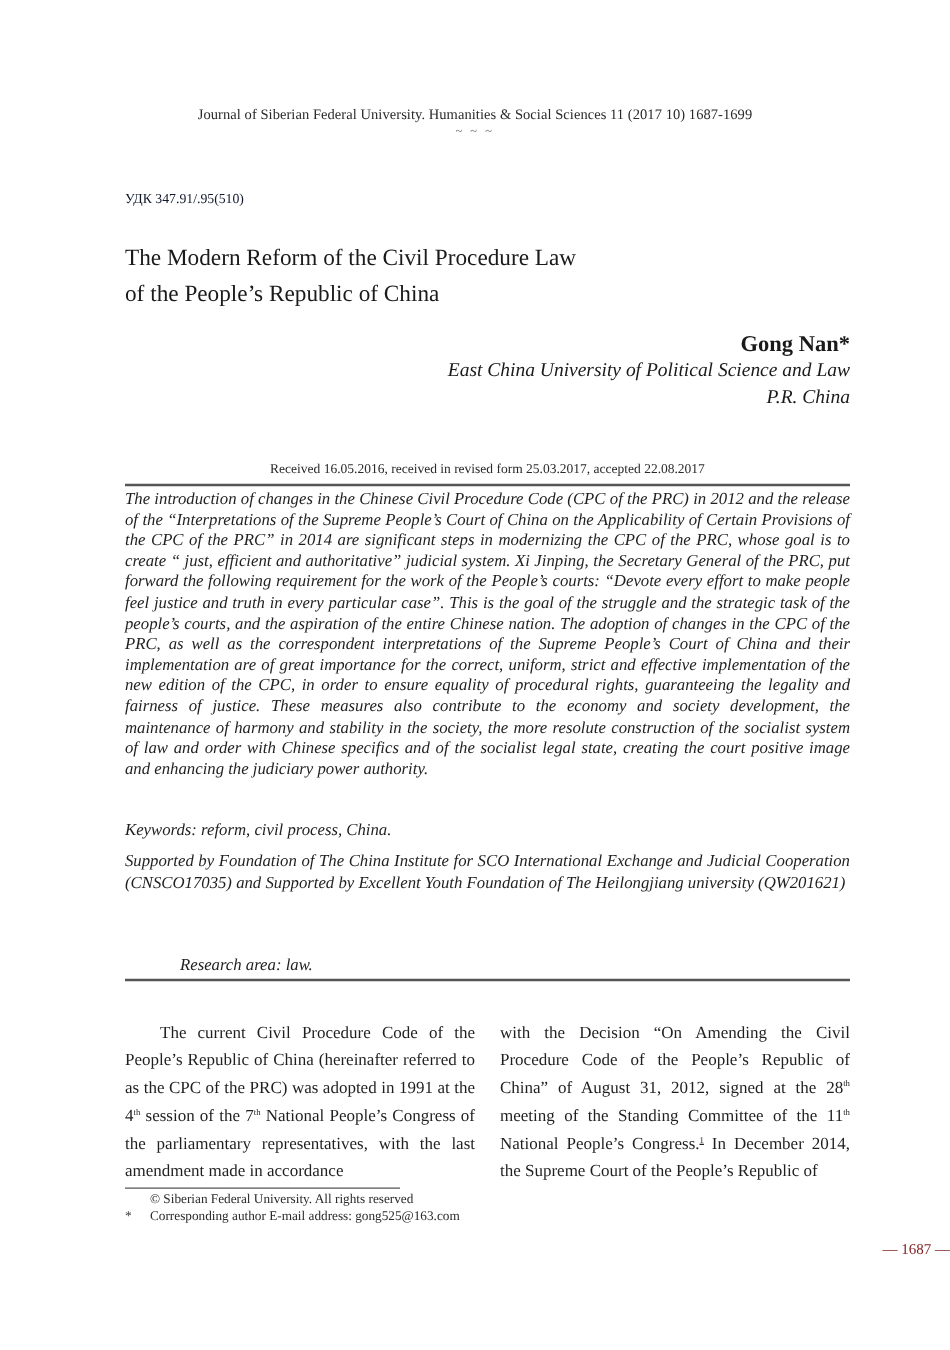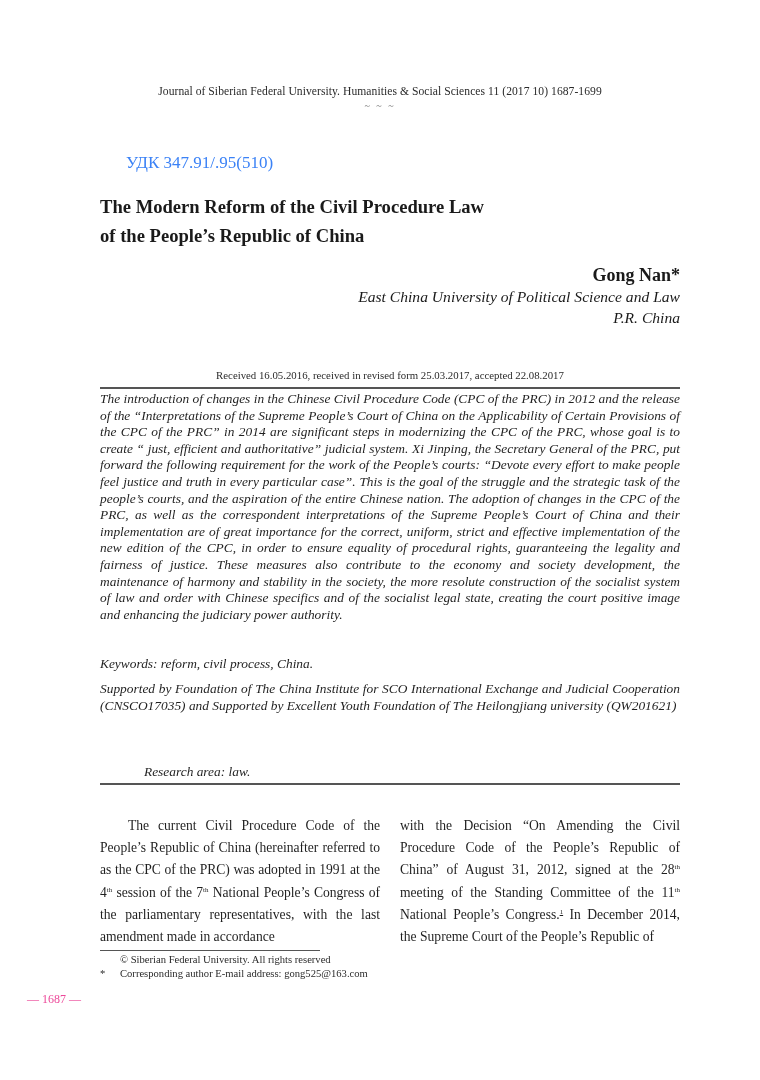--- a/index.html
+++ b/index.html
@@ -35,30 +35,29 @@
       left: 0; right: 0;
       text-align: center;
       font-size: 10px;
       color: #777;
       letter-spacing: 2px;
     }
     .udk {
       position: absolute;
       top: 153px;
       left: 100px;
-      font-size: 17px;
-      color: #3b82f6;
-      margin-left: 26px;
+      font-size: 11px;
+      color: #0f172a;
     }
     .title {
       position: absolute;
       top: 192px;
       left: 100px;
       width: 560px;
-      font-weight: bold;
+      font-weight: normal;
       font-size: 18.6px;
       line-height: 29px;
       color: #1a1a1a;
     }
     .author-block {
       position: absolute;
       top: 264px;
       right: 80px;
       text-align: right;
     }
@@ -138,23 +137,23 @@
       color: #2a2a2a;
     }
     .footnote .mark {
       display: inline-block;
       width: 20px;
     }
     .page-number {
       position: absolute;
       top: 992px;
       left: 0; right: 0;
-      text-align: left;
+      text-align: right;
       font-size: 12px;
-      color: #ec4899;
+      color: #7f1d1d;
       margin-left: 27px;
     }
   </style>
 </head>
 <body>
 
 <div class="page">
 
   <div class="running-head">Journal of  Siberian Federal University.  Humanities &amp; Social Sciences 11 (2017 10) 1687-1699</div>
   <div class="tilde-ornament">~ ~ ~</div>

